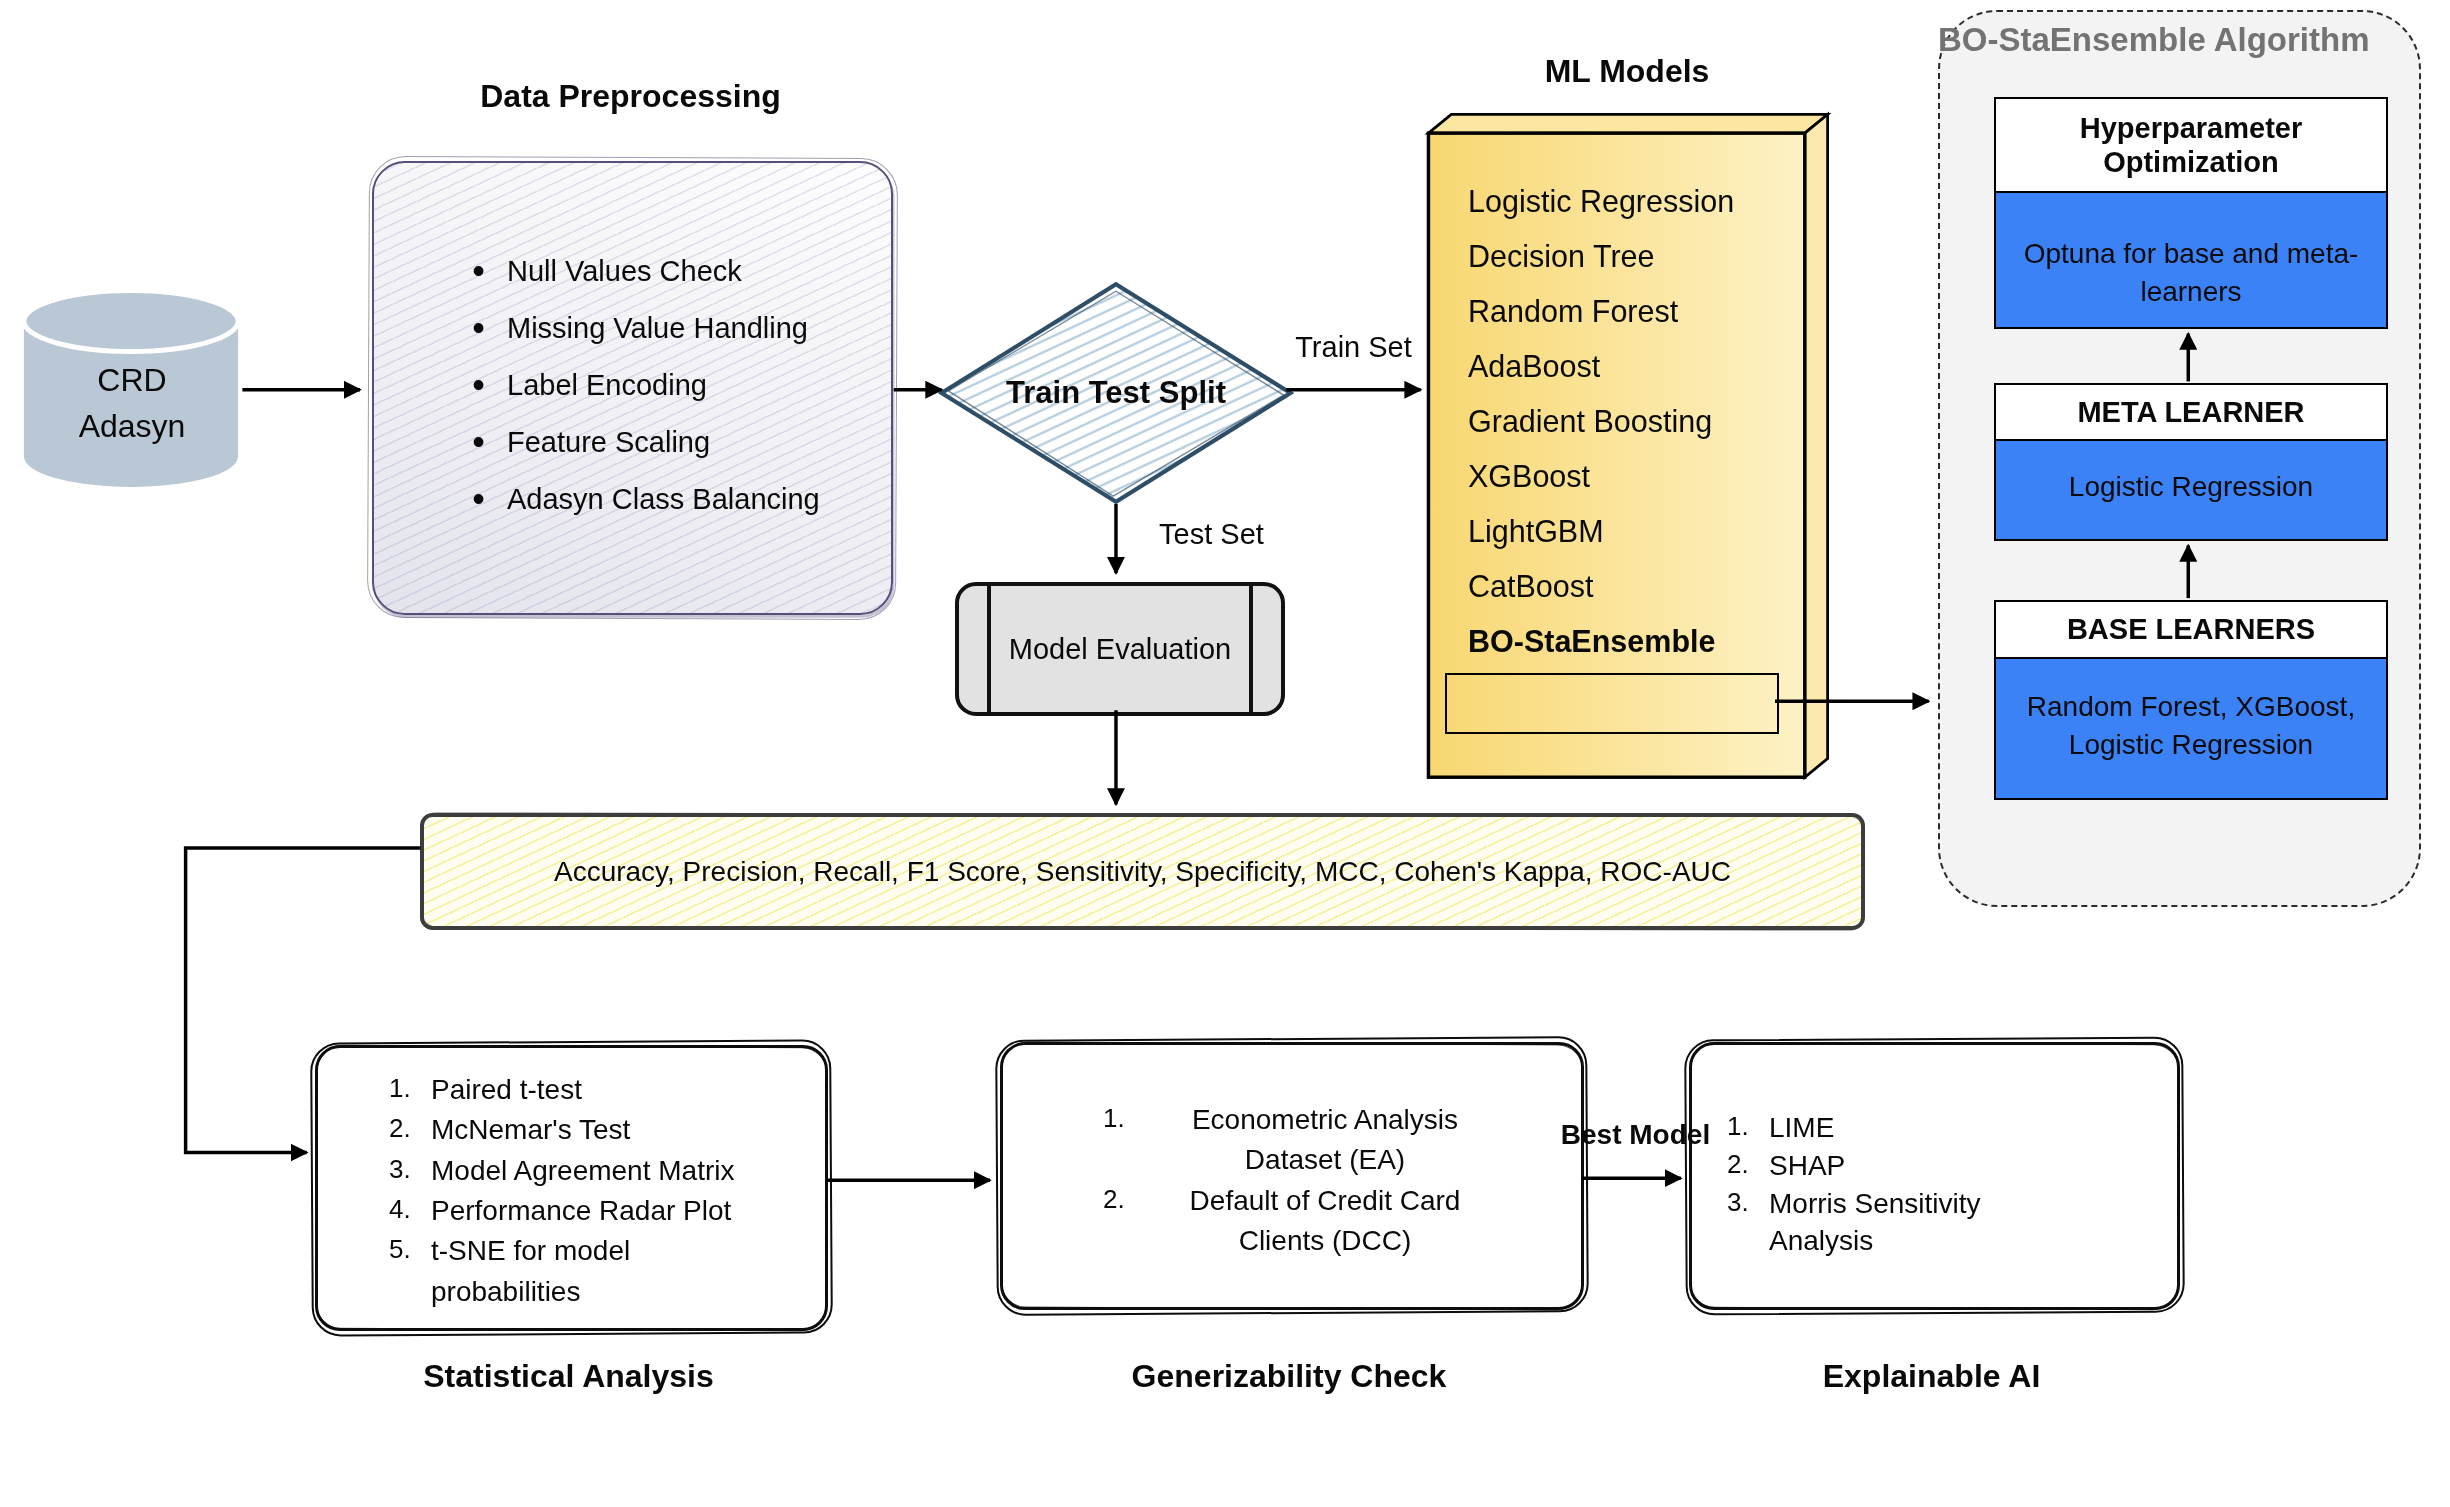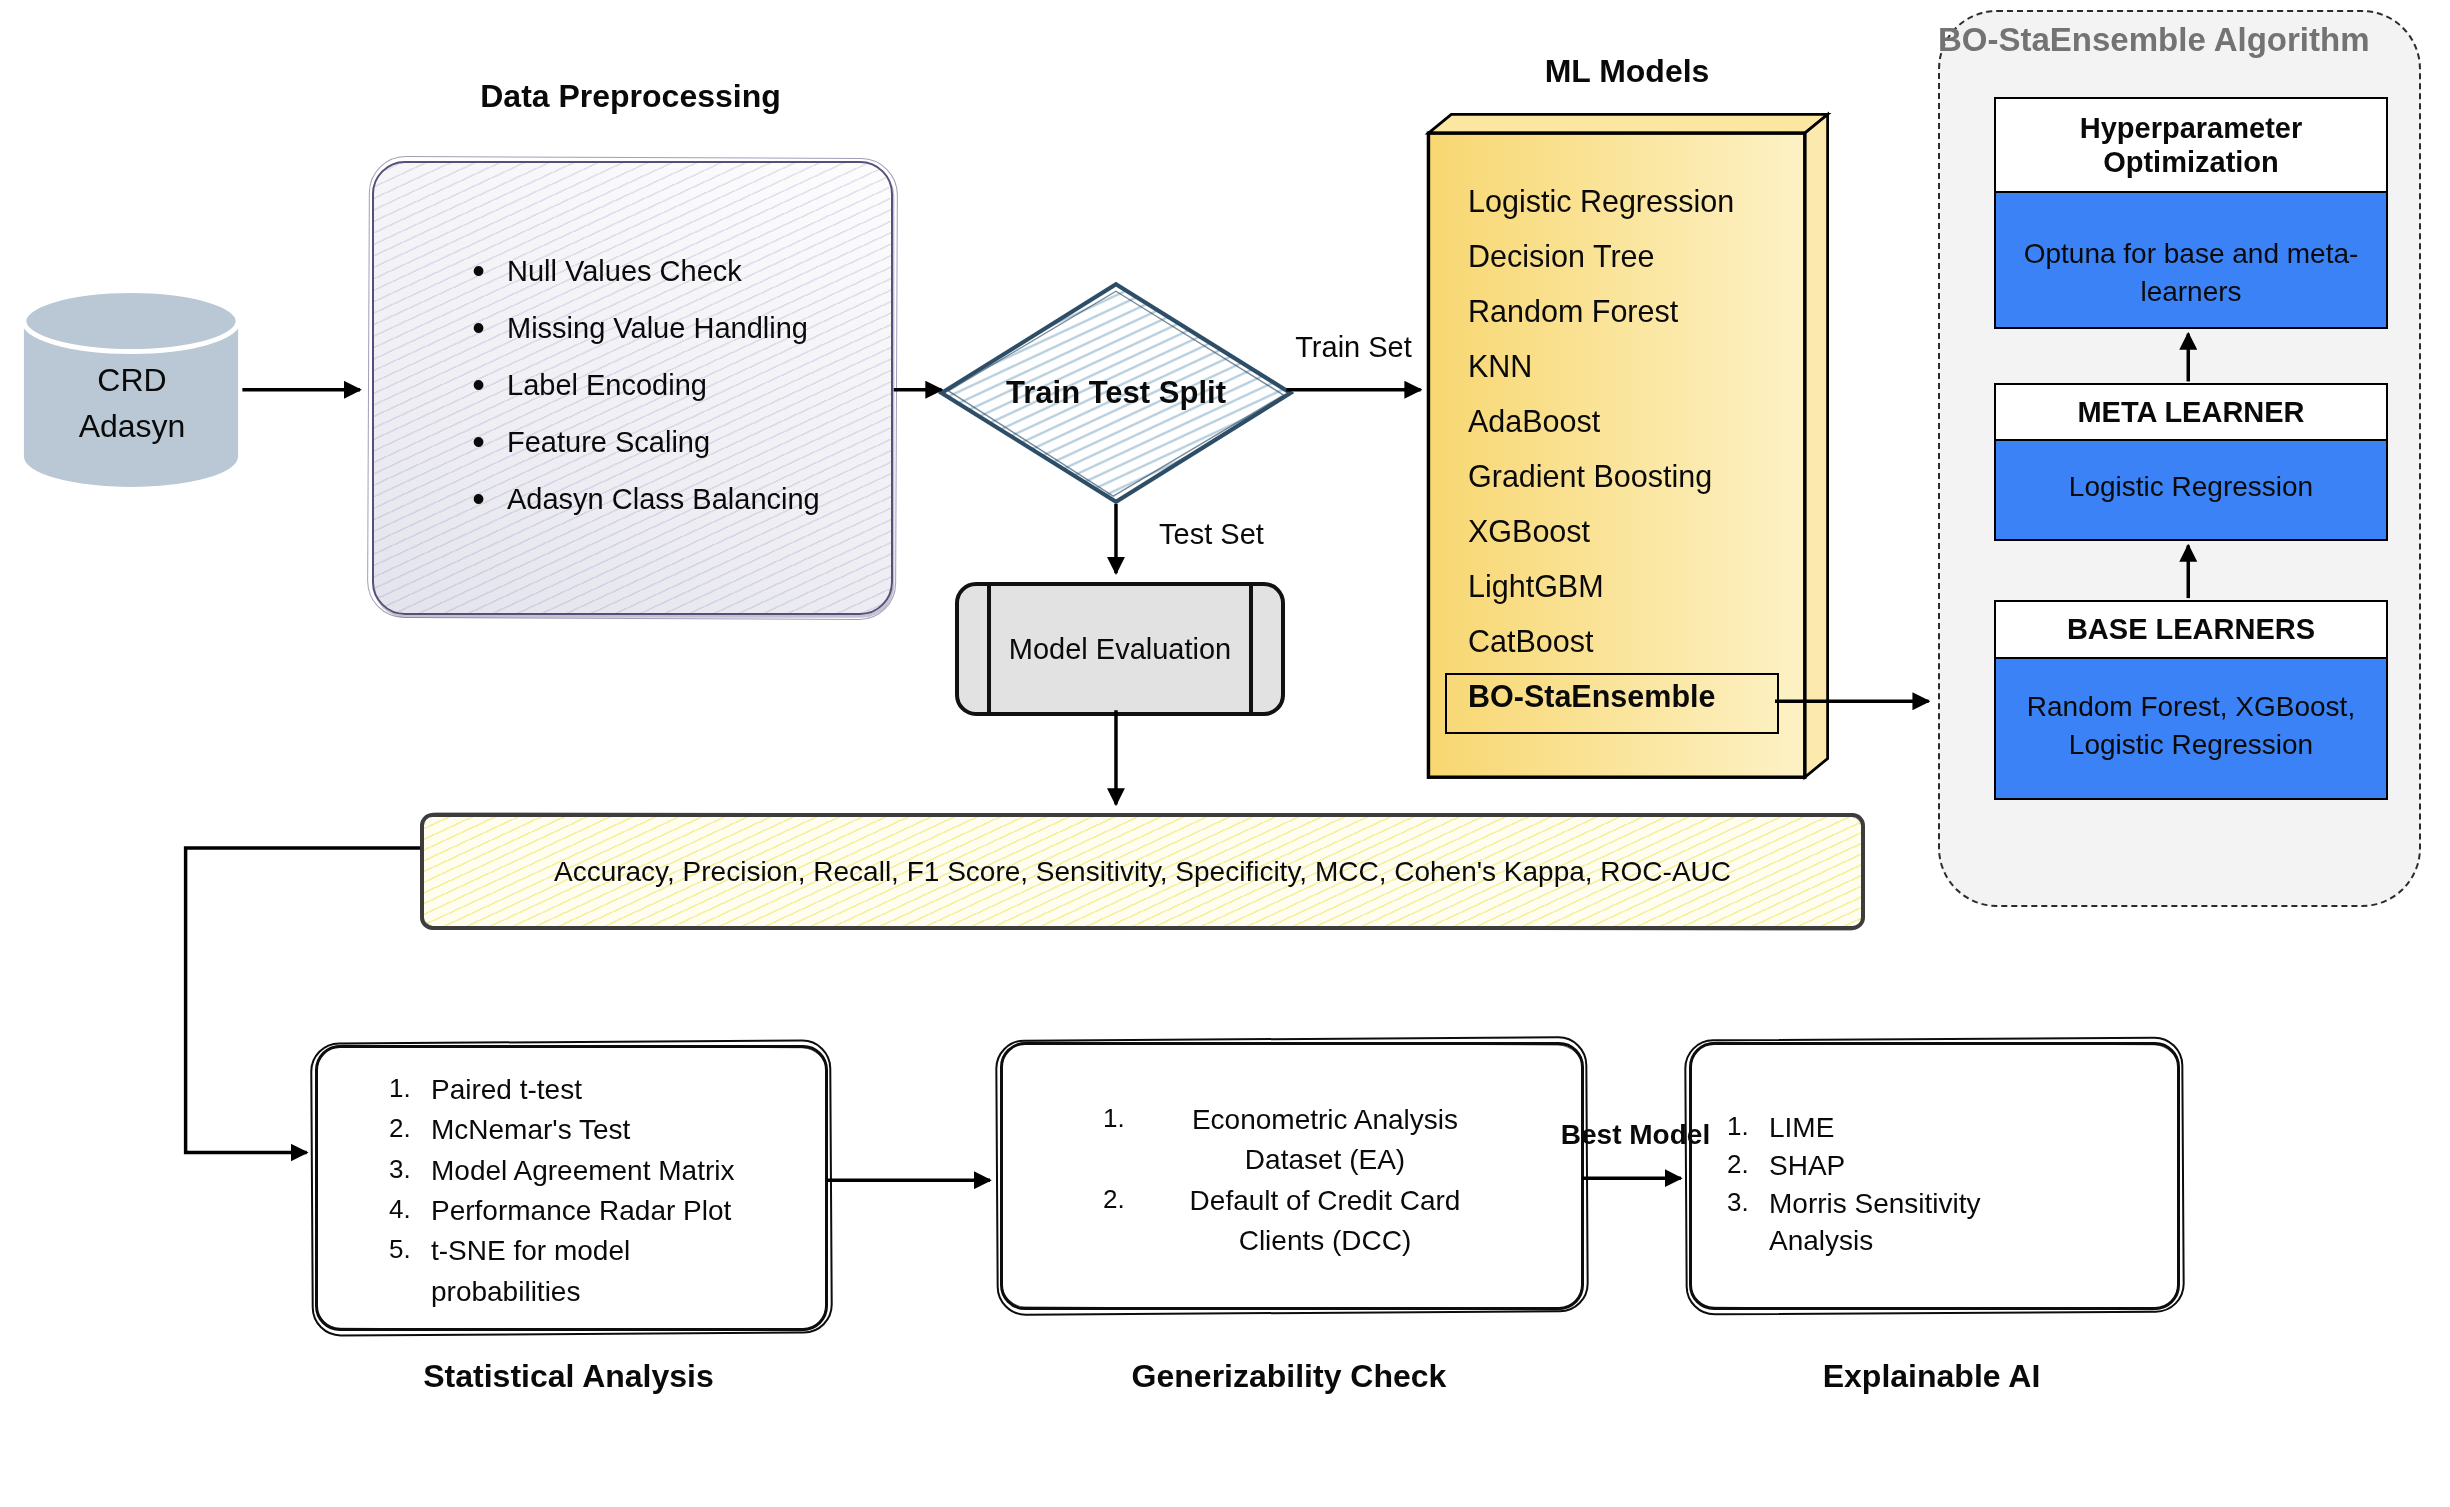--- a/index.html
+++ b/index.html
@@ -160,21 +160,20 @@
     </defs>
     <polygon points="18,32 51,5 595,5 562,32" fill="#fbe6a2" stroke="#000" stroke-width="4"></polygon>
     <polygon points="562,32 595,5 595,936 562,963" fill="#fbe9ad" stroke="#000" stroke-width="4"></polygon>
     <rect x="18" y="32" width="544" height="931" fill="url(#gold)" stroke="#000" stroke-width="5"></rect>
   </svg>
   <div class="abs ml-highlight-box content"></div>
   <div class="abs ml-list content">
     <div class="row">Logistic Regression</div>
     <div class="row">Decision Tree</div>
     <div class="row">Random Forest</div>
-    <div class="row">KNN</div>
     <div class="row">AdaBoost</div>
     <div class="row">Gradient Boosting</div>
     <div class="row">XGBoost</div>
     <div class="row">LightGBM</div>
     <div class="row">CatBoost</div>
     <div class="row hl">BO-StaEnsemble</div>
   </div>
 
   <div class="abs modeval center content">
     <div class="bar l"></div>

